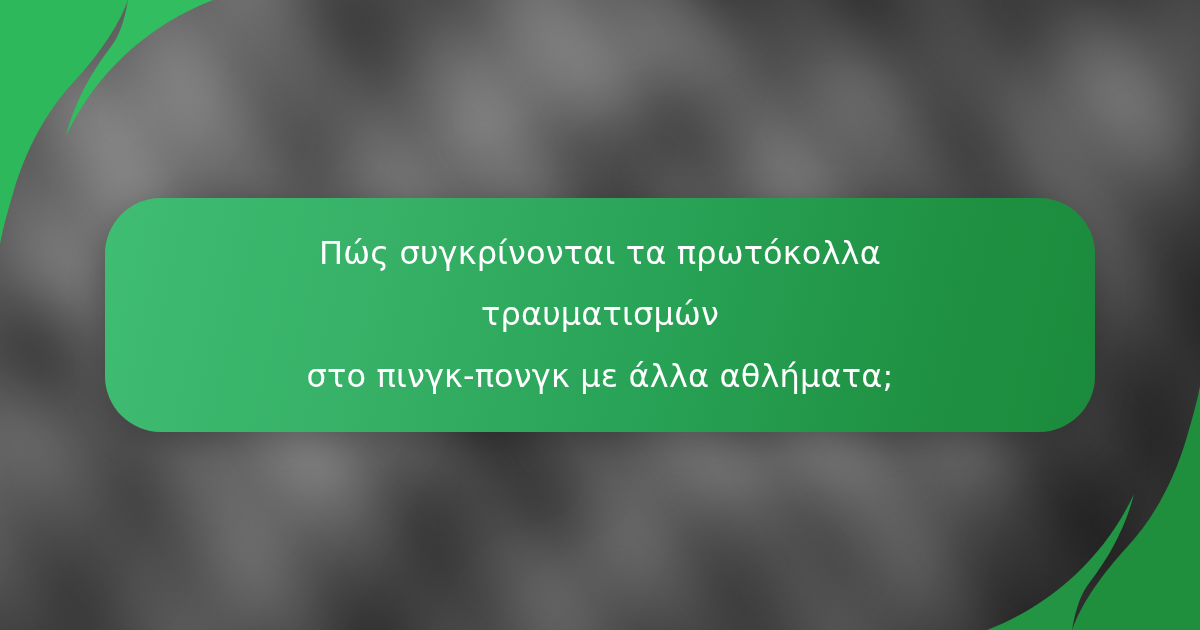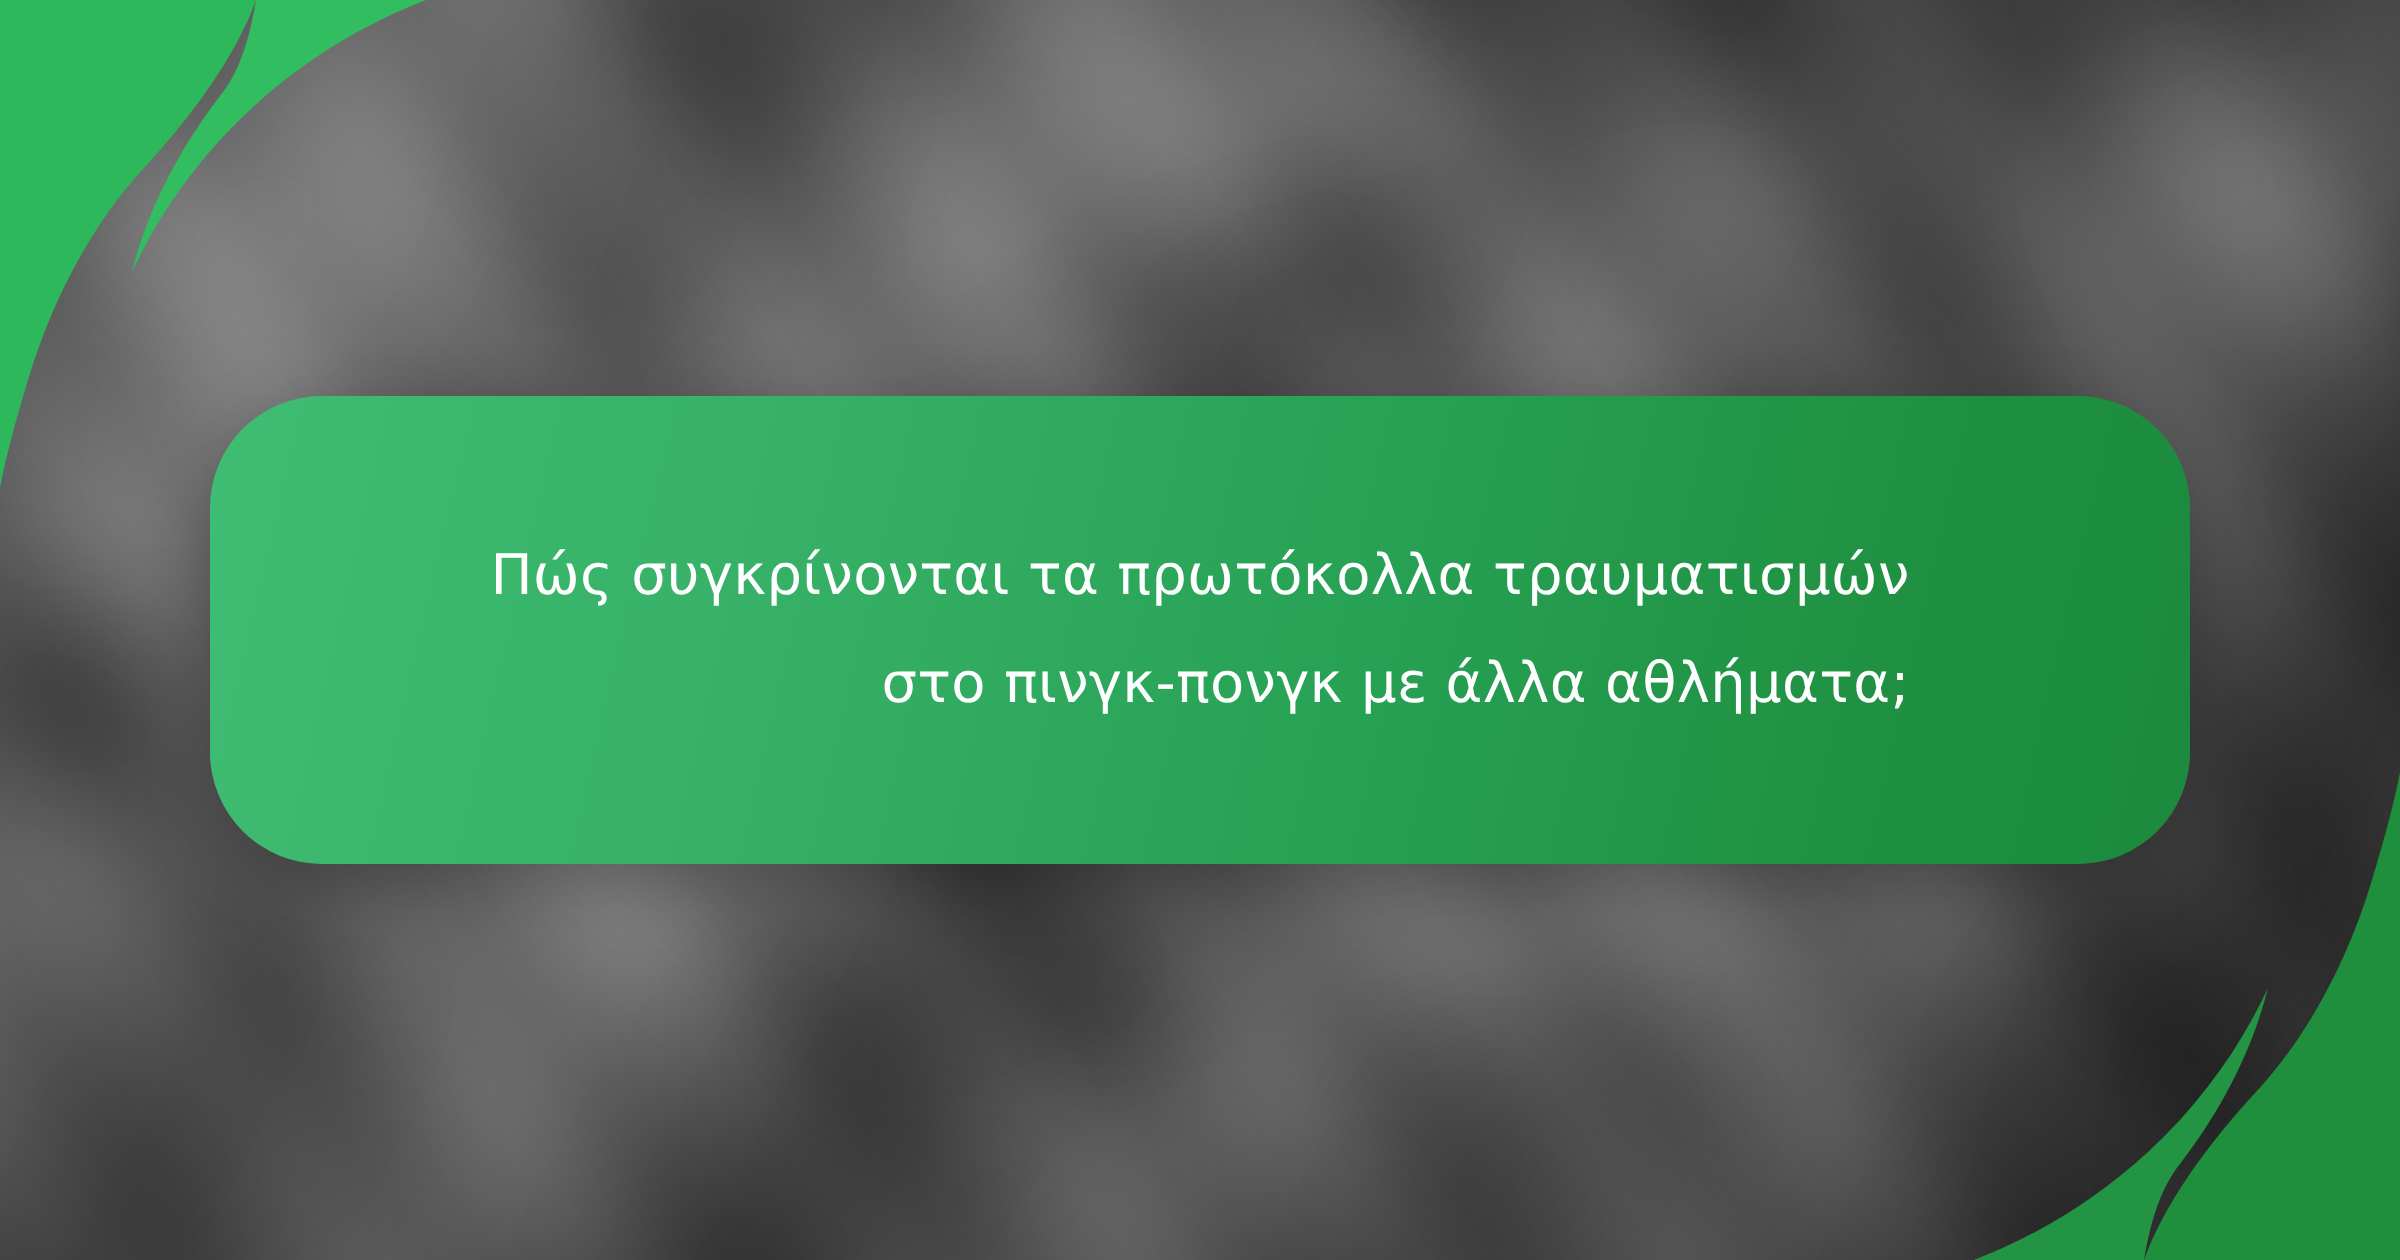--- a/index.html
+++ b/index.html
@@ -98,25 +98,25 @@
     display: flex;
     align-items: center;
     justify-content: center;
     box-shadow: 0 10px 34px rgba(0,0,0,.30);
     background: linear-gradient(103deg, #3fbd72 0%, #37b268 26%, #27a154 58%, #1f9041 84%, #1b8a3c 100%);
   }
 
   .card-text {
     color: #ffffff;
     font-family: "DejaVu Sans", sans-serif;
-    font-size: 28px;
+    font-size: 32px;
     font-weight: 400;
     line-height: 1.92;
     letter-spacing: .15px;
-    text-align: right;
+    text-align: center;
     max-width: 790px;
     padding: 0 26px;
     margin: 0;
     white-space: pre-line;
   }
 </style>
 </head>
 <body>
 
 <div class="canvas">

